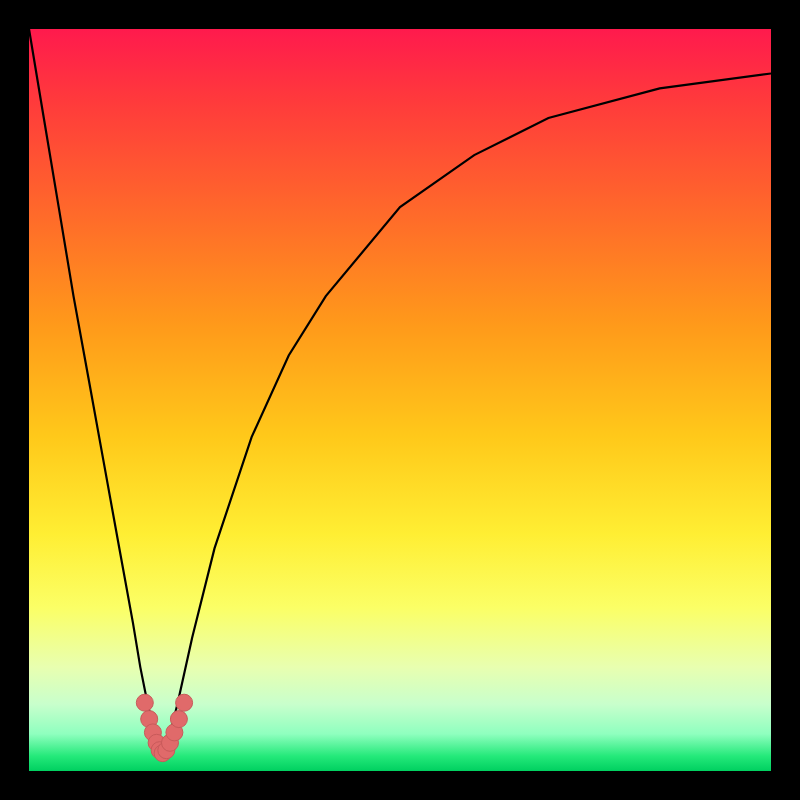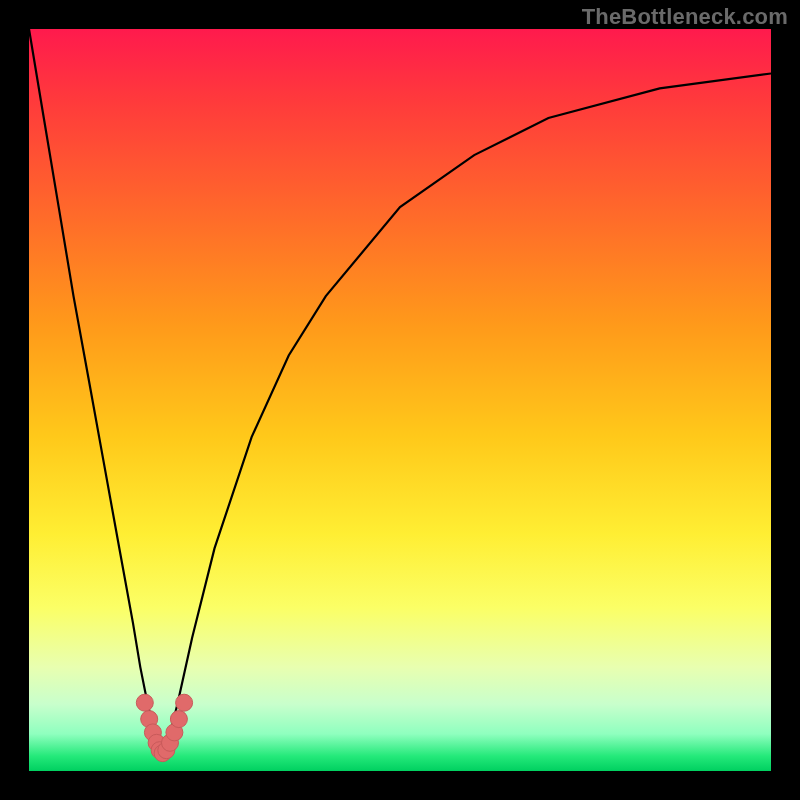--- a/index.html
+++ b/index.html
@@ -73,14 +73,13 @@
           <circle cx="130.6" cy="721.2" r="8.5" fill="#e06a6a" stroke="#c85a5a" stroke-width="1"></circle>
           <circle cx="133.6" cy="724.2" r="8.5" fill="#e06a6a" stroke="#c85a5a" stroke-width="1"></circle>
           <circle cx="137.3" cy="721.2" r="8.5" fill="#e06a6a" stroke="#c85a5a" stroke-width="1"></circle>
           <circle cx="141.0" cy="713.8" r="8.5" fill="#e06a6a" stroke="#c85a5a" stroke-width="1"></circle>
           <circle cx="145.4" cy="703.4" r="8.5" fill="#e06a6a" stroke="#c85a5a" stroke-width="1"></circle>
           <circle cx="149.9" cy="690.1" r="8.5" fill="#e06a6a" stroke="#c85a5a" stroke-width="1"></circle>
           <circle cx="155.1" cy="673.7" r="8.5" fill="#e06a6a" stroke="#c85a5a" stroke-width="1"></circle>
         </g>
     </svg>
   </div>
-  <div class="watermark">TheBottleneck.com</div>
 </div>
 
 </body></html>

